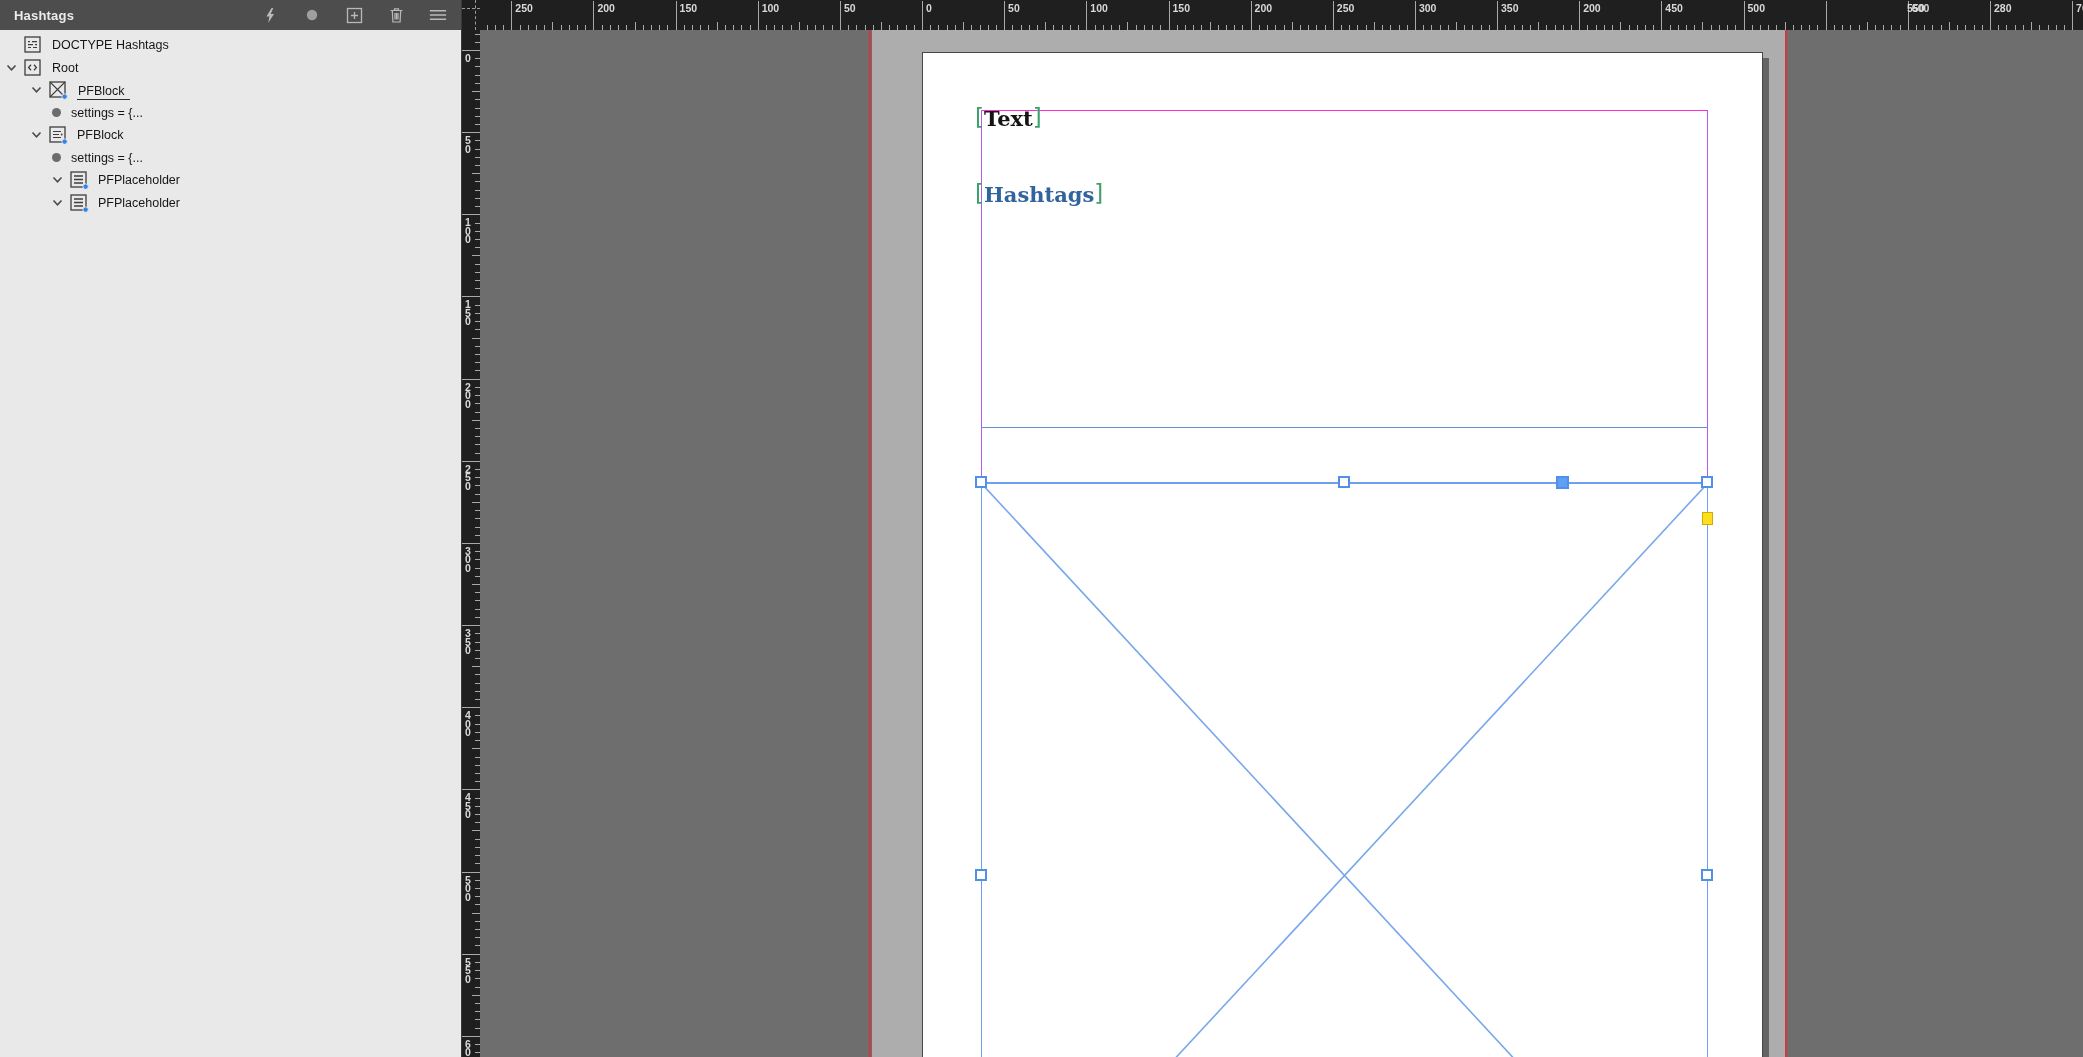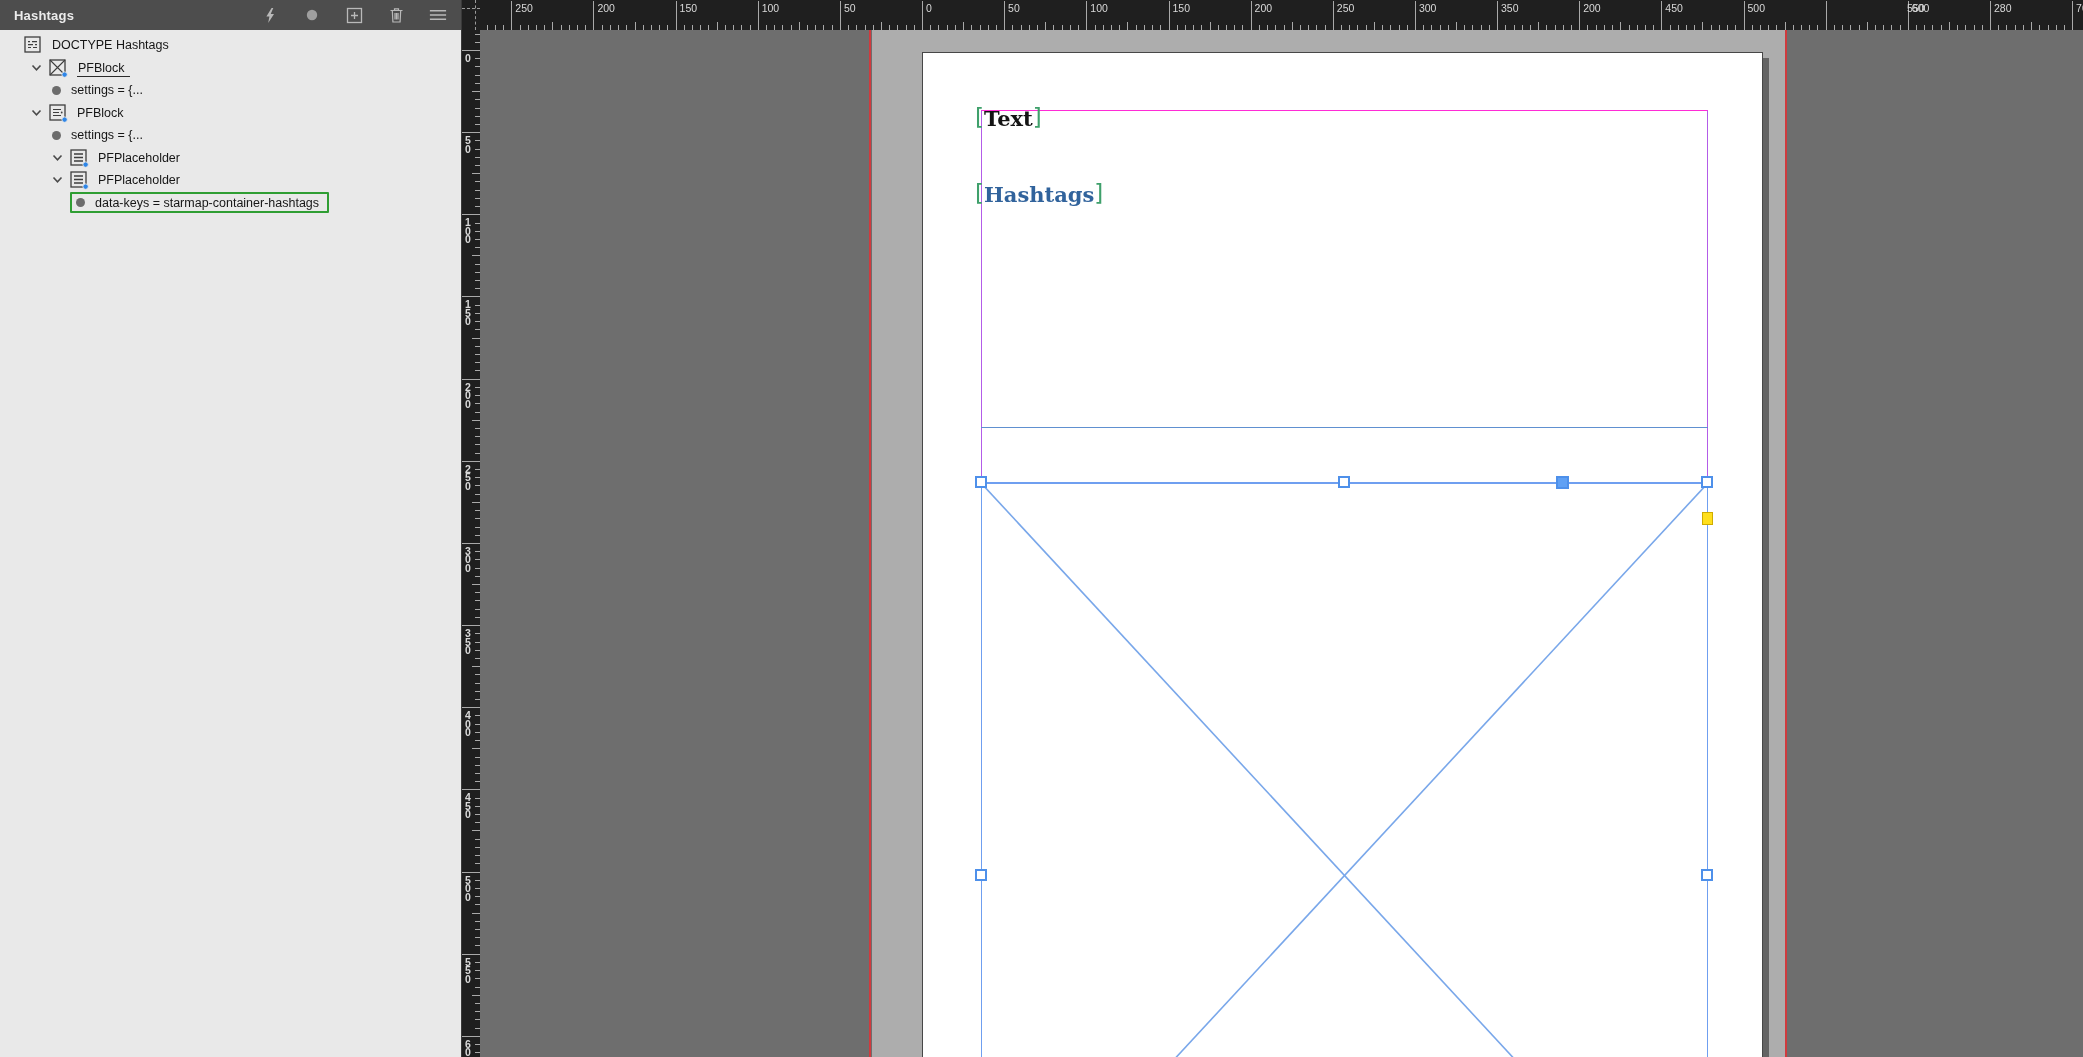--- a/index.html
+++ b/index.html
@@ -23,21 +23,21 @@
   .tlabel.u{border-bottom:1.5px solid #2b2b2b;padding:0 5px 1px 1px;margin-bottom:-3px;}
   .hl,.nohl{display:inline-flex;align-items:center;border:2.5px solid transparent;padding:1.5px 8px 1.5px 4px;border-radius:1px;}
   .bullet{width:9px;height:9px;border-radius:50%;background:#6c6c6c;flex:0 0 9px;}
   .hl .tlabel,.nohl .tlabel{margin-left:10px;}
 
   
   #h-ruler{position:absolute;left:462px;top:0;width:1621px;height:30px;background:#1f1f1f;overflow:hidden;}
   .htick{position:absolute;bottom:0;width:1px;background:#a9a9a9;height:5px;}
   .htick.med{height:8px;}
   .htick.maj{height:29px;}
-  .hlab{position:absolute;top:2px;color:#d9d9d9;font-size:10.5px;font-weight:400;}
+  .hlab{position:absolute;top:2px;color:#d9d9d9;font-size:10.5px;font-weight:700;}
   #v-ruler{position:absolute;left:462px;top:30px;width:18px;height:1027px;background:#1f1f1f;overflow:hidden;}
   .vtick{position:absolute;right:0;height:1px;background:#a9a9a9;width:5px;}
   .vtick.med{width:8px;}
   .vtick.maj{width:18px;}
   .vlab{position:absolute;left:3px;color:#d9d9d9;font-size:10.5px;font-weight:700;line-height:8.5px;white-space:pre;}
   #ruler-corner{position:absolute;left:462px;top:0;width:18px;height:30px;background:#1f1f1f;}
   #ruler-corner .dashv{position:absolute;left:13px;top:0;bottom:0;width:0;border-left:1px dashed #9a9a9a;}
   #ruler-corner .dashh{position:absolute;left:0;right:0;top:8px;height:0;border-top:1px dashed #9a9a9a;}
 
   
@@ -103,20 +103,34 @@
         <div class="trow" style="padding-left: 6px;">
           <span class="chev"></span>
           <span class="ticon">
             <svg width="17" height="17" viewBox="0 0 17 17">
               <rect x="1" y="1" width="15" height="15" fill="none" stroke="#3e3e3e" stroke-width="1.3"></rect>
               <path d="M4 5.7h2M8 5.7h5M4 8.6h5M11 8.6h2M4 11.5h3M9 11.5h4" stroke="#3e3e3e" stroke-width="1.2"></path>
             </svg>
           </span>
           <span class="tlabel">DOCTYPE Hashtags</span>
         </div>
+        <div class="trow" style="padding-left: 6px;">
+          <span class="chev">
+            <svg width="11" height="8" viewBox="0 0 11 8">
+              <path d="M1.5 1.5 5.5 5.8 9.5 1.5" fill="none" stroke="#4a4a4a" stroke-width="1.6"></path>
+            </svg>
+          </span>
+          <span class="ticon">
+            <svg width="17" height="17" viewBox="0 0 17 17">
+              <rect x="1" y="1" width="15" height="15" fill="none" stroke="#3e3e3e" stroke-width="1.3"></rect>
+              <path d="M7 5.8 4.6 8.5 7 11.2M10 5.8l2.4 2.7L10 11.2" fill="none" stroke="#3e3e3e" stroke-width="1.3"></path>
+            </svg>
+          </span>
+          <span class="tlabel">Root</span>
+        </div>
         <div class="trow" style="padding-left: 31px;">
           <span class="chev">
             <svg width="11" height="8" viewBox="0 0 11 8">
               <path d="M1.5 1.5 5.5 5.8 9.5 1.5" fill="none" stroke="#4a4a4a" stroke-width="1.6"></path>
             </svg>
           </span>
           <span class="ticon">
             <svg width="17" height="17" viewBox="0 0 17 17">
               <rect x="1" y="1" width="15" height="15" fill="none" stroke="#3e3e3e" stroke-width="1.3"></rect>
               <path d="M1 1l15 15M16 1 1 16" stroke="#3e3e3e" stroke-width="1.1"></path>
@@ -175,26 +189,20 @@
             </svg>
           </span>
           <span class="ticon">
             <svg width="17" height="17" viewBox="0 0 17 17">
               <rect x="1" y="1" width="15" height="15" fill="none" stroke="#3e3e3e" stroke-width="1.3"></rect>
               <path d="M4 5h9M4 8.5h9M4 12h9" stroke="#3e3e3e" stroke-width="1.3"></path>
               <circle cx="15.6" cy="15.6" r="2.7" fill="#2e86e8" stroke="#e9e9e9" stroke-width="0.9"></circle>
             </svg>
           </span>
           <span class="tlabel">PFPlaceholder</span>
-        </div>
-        <div class="trow" style="padding-left: 70px;">
-          <span class="hl" style="border-color: rgb(47, 158, 51);">
-            <span class="bullet"></span>
-            <span class="tlabel">data-keys = starmap-container-hashtags</span>
-          </span>
         </div>
       </div>
   </div>
 
   <div id="h-ruler">
       <div class="htick" style="left: 24.6px;"></div>
       <div class="htick" style="left: 32.8px;"></div>
       <div class="htick" style="left: 41px;"></div>
       <div class="htick maj" style="left: 49.3px;"></div>
       <div class="htick" style="left: 57.5px;"></div>

